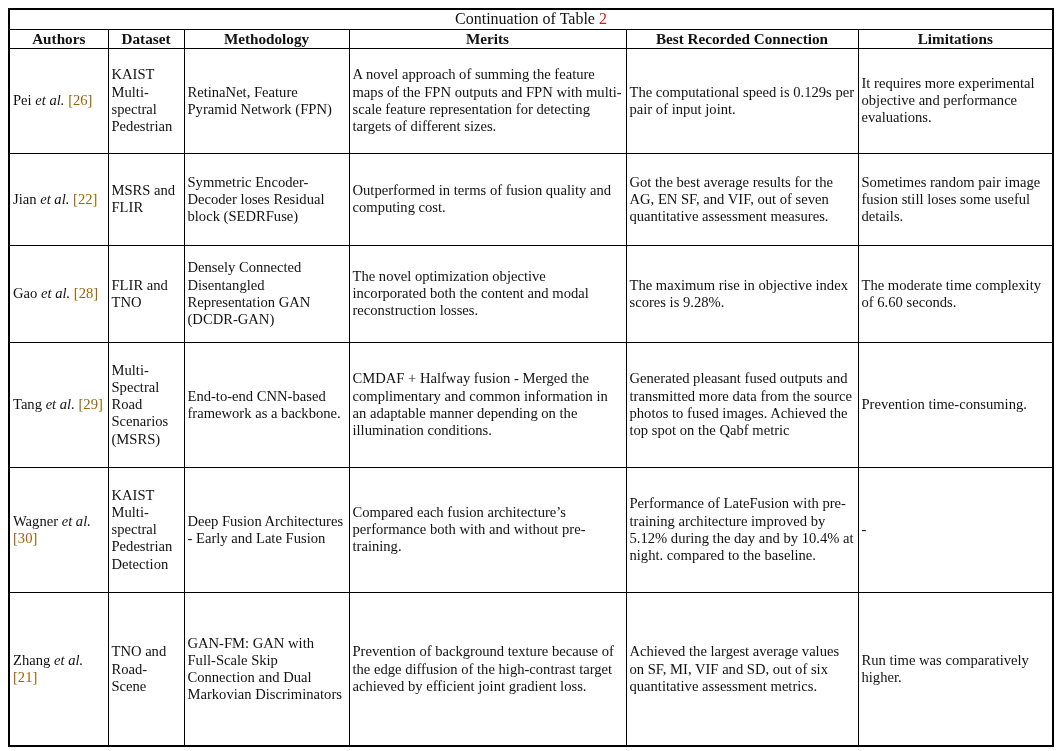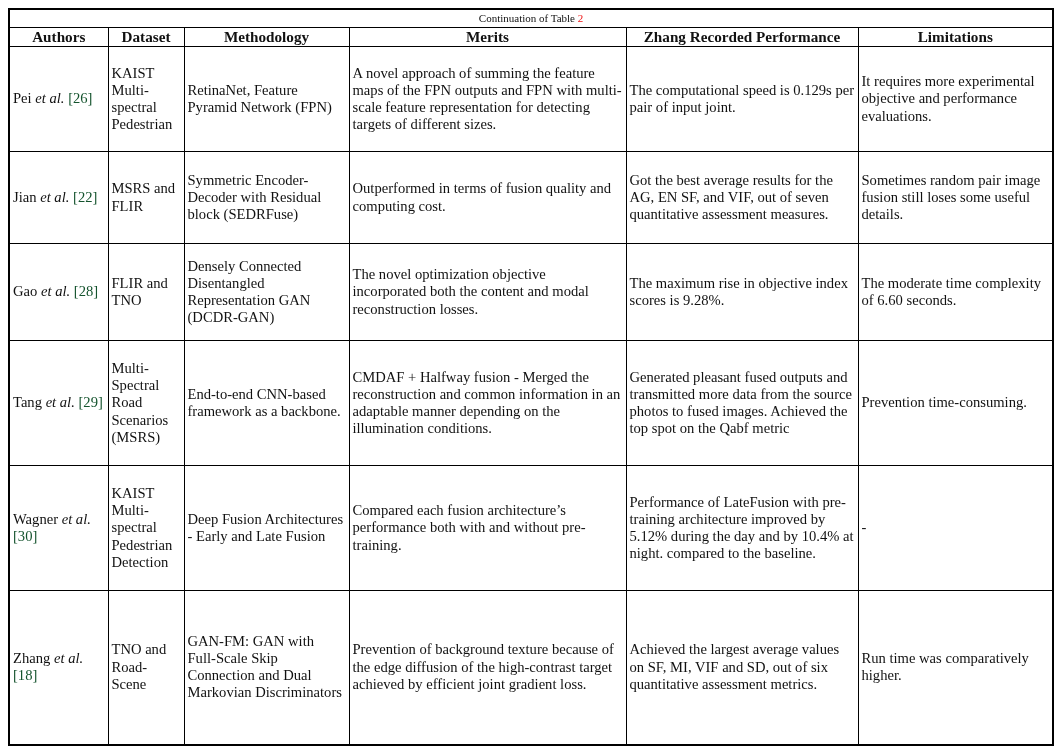--- a/index.html
+++ b/index.html
@@ -23,37 +23,37 @@
     vertical-align:middle;
     font-size:14.6px;
     line-height:1.18;
     overflow:hidden;
     word-wrap:break-word;
   }
   tr.title-row td{
     text-align:center;
     padding:0 13px;
     height:17px;
-    font-size:11px;
+    font-size:16px;
   }
   tr.header-row th{
     text-align:center;
     font-weight:bold;
     font-size:15.2px;
     height:18px;
     padding:0 2px;
     margin-left:44px;
   }
   tr.row-0{height:105px;}
   tr.row-1{height:92px;}
   tr.row-2{height:97px;}
   tr.row-3{height:125px;}
   tr.row-4{height:125px;}
   tr.row-5{height:154px;}
-  .cite{color:#14532d;}
+  .cite{color:#a16207;}
   .title-num{color:#ee1111;}
   em{font-style:italic;}
 </style>
 </head>
 <body>
 
 <div class="page">
   <table class="paper-table">
     <colgroup>
       <col style="width:99px">
@@ -70,21 +70,21 @@
         <span>Continuation of Table</span>
         <span class="title-num">2</span>
       </td>
     </tr>
 
     <tr class="header-row">
       <th>Authors</th>
       <th>Dataset</th>
       <th>Methodology</th>
       <th>Merits</th>
-      <th>Zhang Recorded Performance</th>
+      <th>Best Recorded Connection</th>
       <th>Limitations</th>
     </tr>
 
     <tr class="row-0">
       <td>
         <span>Pei</span>
         <em>et al.</em>
         <span class="cite">[26]</span>
       </td>
       <td>KAIST Multi-spectral Pedestrian</td>
@@ -94,21 +94,21 @@
       <td>It requires more experimental objective and performance evaluations.</td>
     </tr>
 
     <tr class="row-1">
       <td>
         <span>Jian</span>
         <em>et al.</em>
         <span class="cite">[22]</span>
       </td>
       <td>MSRS and FLIR</td>
-      <td>Symmetric Encoder-Decoder with Residual block (SEDRFuse)</td>
+      <td>Symmetric Encoder-Decoder loses Residual block (SEDRFuse)</td>
       <td>Outperformed in terms of fusion quality and computing cost.</td>
       <td>Got the best average results for the AG, EN SF, and VIF, out of seven quantitative assessment measures.</td>
       <td>Sometimes random pair image fusion still loses some useful details.</td>
     </tr>
 
     <tr class="row-2">
       <td>
         <span>Gao</span>
         <em>et al.</em>
         <span class="cite">[28]</span>
@@ -121,21 +121,21 @@
     </tr>
 
     <tr class="row-3">
       <td>
         <span>Tang</span>
         <em>et al.</em>
         <span class="cite">[29]</span>
       </td>
       <td>Multi-Spectral Road Scenarios (MSRS)</td>
       <td>End-to-end CNN-based framework as a backbone.</td>
-      <td>CMDAF + Halfway fusion - Merged the reconstruction and common information in an adaptable manner depending on the illumination conditions.</td>
+      <td>CMDAF + Halfway fusion - Merged the complimentary and common information in an adaptable manner depending on the illumination conditions.</td>
       <td>Generated pleasant fused outputs and transmitted more data from the source photos to fused images. Achieved the top spot on the Qabf metric</td>
       <td>Prevention time-consuming.</td>
     </tr>
 
     <tr class="row-4">
       <td>
         <span>Wagner</span>
         <em>et al.</em>
         <span class="cite">[30]</span>
       </td>
@@ -143,21 +143,21 @@
       <td>Deep Fusion Architectures - Early and Late Fusion</td>
       <td>Compared each fusion architecture’s performance both with and without pre-training.</td>
       <td>Performance of LateFusion with pre-training architecture improved by 5.12% during the day and by 10.4% at night. compared to the baseline.</td>
       <td>-</td>
     </tr>
 
     <tr class="row-5">
       <td>
         <span>Zhang</span>
         <em>et al.</em>
-        <span class="cite">[18]</span>
+        <span class="cite">[21]</span>
       </td>
       <td>TNO and Road-Scene</td>
       <td>GAN-FM: GAN with Full-Scale Skip Connection and Dual Markovian Discriminators</td>
       <td>Prevention of background texture because of the edge diffusion of the high-contrast target achieved by efficient joint gradient loss.</td>
       <td>Achieved the largest average values on SF, MI, VIF and SD, out of six quantitative assessment metrics.</td>
       <td>Run time was comparatively higher.</td>
     </tr>
   </tbody>
     </table>
 </div>

